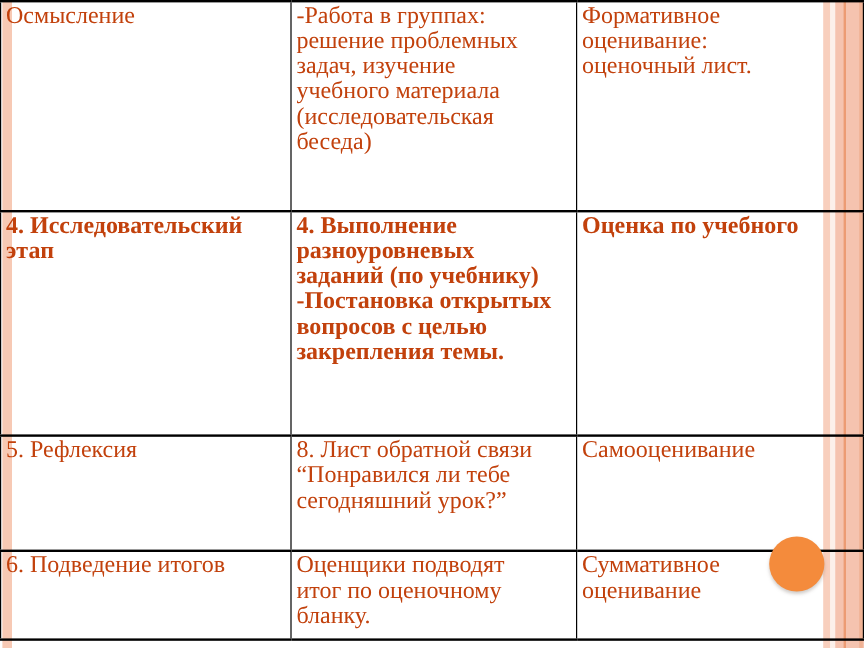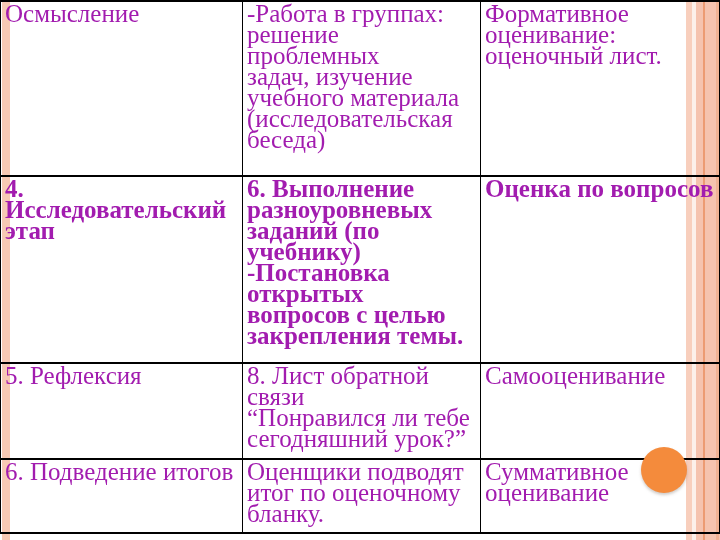--- a/index.html
+++ b/index.html
@@ -33,23 +33,23 @@
     border-collapse: collapse;
     table-layout: fixed;
     background: transparent;
   }
   table.plan td {
     border: 1px solid #000;
     border-top: 2px solid #000;
     border-bottom: 2px solid #000;
     vertical-align: top;
     padding: 1px 4px;
-    font-size: 25px;
+    font-size: 20px;
     line-height: 21px;
-    color: #a21caf;
+    color: #c2410c;
     white-space: pre-line;
     overflow: hidden;
   }
   tr.row-1 { height: 169px; }
   tr.row-2 { height: 181px; font-weight: bold; }
   tr.row-3 { height: 93px; margin-top: 36px; }
   tr.row-4 { height: 72px; }
 
   .orange-circle {
     position: absolute;
@@ -88,27 +88,27 @@
 учебного материала
 (исследовательская
 беседа)</td>
         <td>Формативное
 оценивание:
 оценочный лист.</td>
       </tr>
       <tr class="row-2">
         <td>4. Исследовательский
 этап</td>
-        <td>6. Выполнение
+        <td>4. Выполнение
 разноуровневых
 заданий (по учебнику)
 -Постановка открытых
 вопросов с целью
 закрепления темы.</td>
-        <td>Оценка по вопросов</td>
+        <td>Оценка по учебного</td>
       </tr>
       <tr class="row-3">
         <td>5. Рефлексия</td>
         <td>8. Лист обратной связи
 “Понравился ли тебе
 сегодняшний урок?”</td>
         <td>Самооценивание</td>
       </tr>
       <tr class="row-4">
         <td>6. Подведение итогов</td>

